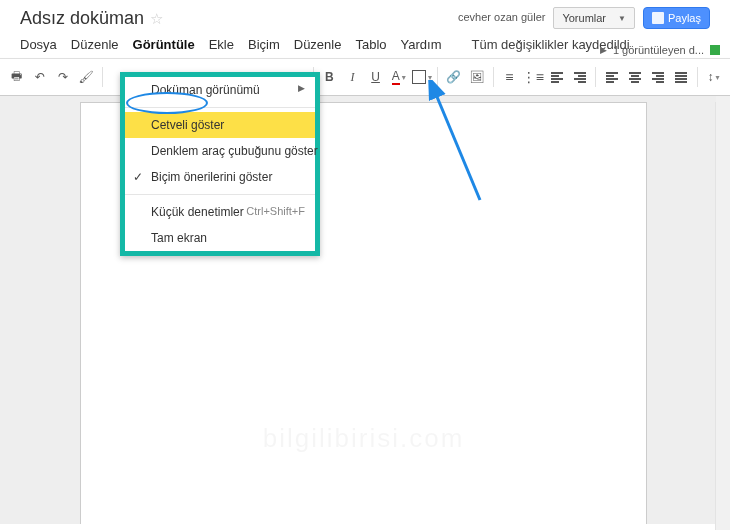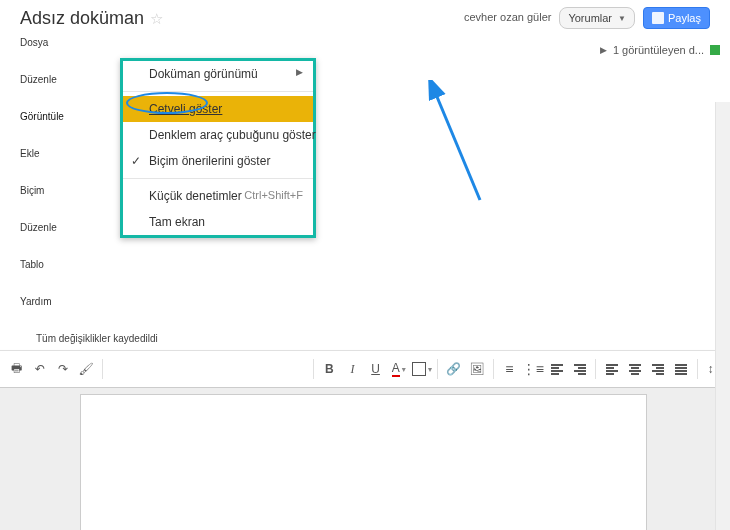--- a/index.html
+++ b/index.html
@@ -39,27 +39,27 @@
     align-items: center;
     gap: 8px;
     font-size: 11px;
     color: #777;
   }
   .user-name { color: #555; }
   .comments-btn {
     margin-top: 3px;
     background: #f5f5f5;
     border: 1px solid #ccc;
-    border-radius: 8px;
+    border-radius: 2px;
     padding: 4px 8px;
     font-size: 11px;
     color: #444;
     display: flex;
     align-items: center;
-    gap: 6px;
+    gap: 12px;
   }
   .share-btn {
     margin-top: 3px;
     background: #4d90fe;
     border: 1px solid #3079ed;
     color: #fff;
     font-size: 11px;
     border-radius: 4px;
     padding: 4px 8px;
     display: flex;
@@ -81,28 +81,27 @@
     color: #555;
     display: flex;
     align-items: center;
     gap: 6px;
   }
   .presence {
     width: 10px; height: 10px; background: #35aa47; display: inline-block;
   }
   .menubar {
     display: flex;
-    gap: 26px;
+    gap: 14px;
     padding: 8px 0 6px 0;
-    font-size: 10px;
+    font-size: 13px;
     color: #333;
-    flex-direction: column;
   }
   .menubar .mi { cursor: default; }
-  .menubar .mi.active { color: #111; }
+  .menubar .mi.active { color: #111; font-weight: bold; }
   .status {
     color: #404040;
     margin-left: 16px;
   }
   .toolbar {
     border-top: 1px solid #e0e0e0;
     border-bottom: 1px solid #ccc;
     box-shadow: 0 1px 2px rgba(0,0,0,0.08);
     padding: 4px 6px;
     display: flex;
@@ -149,36 +148,36 @@
   .wm {
     position: absolute;
     top: 320px; left: 0; right: 0;
     text-align: center;
     font-size: 26px;
     color: rgba(0,0,0,0.04);
     letter-spacing: 2px;
   }
   .dropdown {
     position: absolute;
-    top: 58px;
+    top: 72px;
     left: 120px;
     width: 190px;
     background: #fff;
-    border: 3px solid #14b8a6;
+    border: 5px solid #14b8a6;
     box-shadow: 0 2px 6px rgba(0,0,0,0.25);
     font-size: 12px;
     color: #333;
     z-index: 20;
   }
   .dropdown .di {
     padding: 6px 10px 6px 26px;
     position: relative;
     white-space: nowrap;
   }
-  .dropdown .di.hover { background: #eab308; text-decoration: underline; }
+  .dropdown .di.hover { background: #fde047; }
   .dropdown .sep { height:1px; background:#e5e5e5; margin:4px 0; }
   .dropdown .di .sc {
     position: absolute; right: 10px; color: #888; font-size: 11px;
   }
   .dropdown .di .rarr {
     position: absolute; right: 10px; color: #666; font-size: 9px;
   }
   .dropdown .di .check {
     position: absolute; left: 8px; color: #444;
   }

